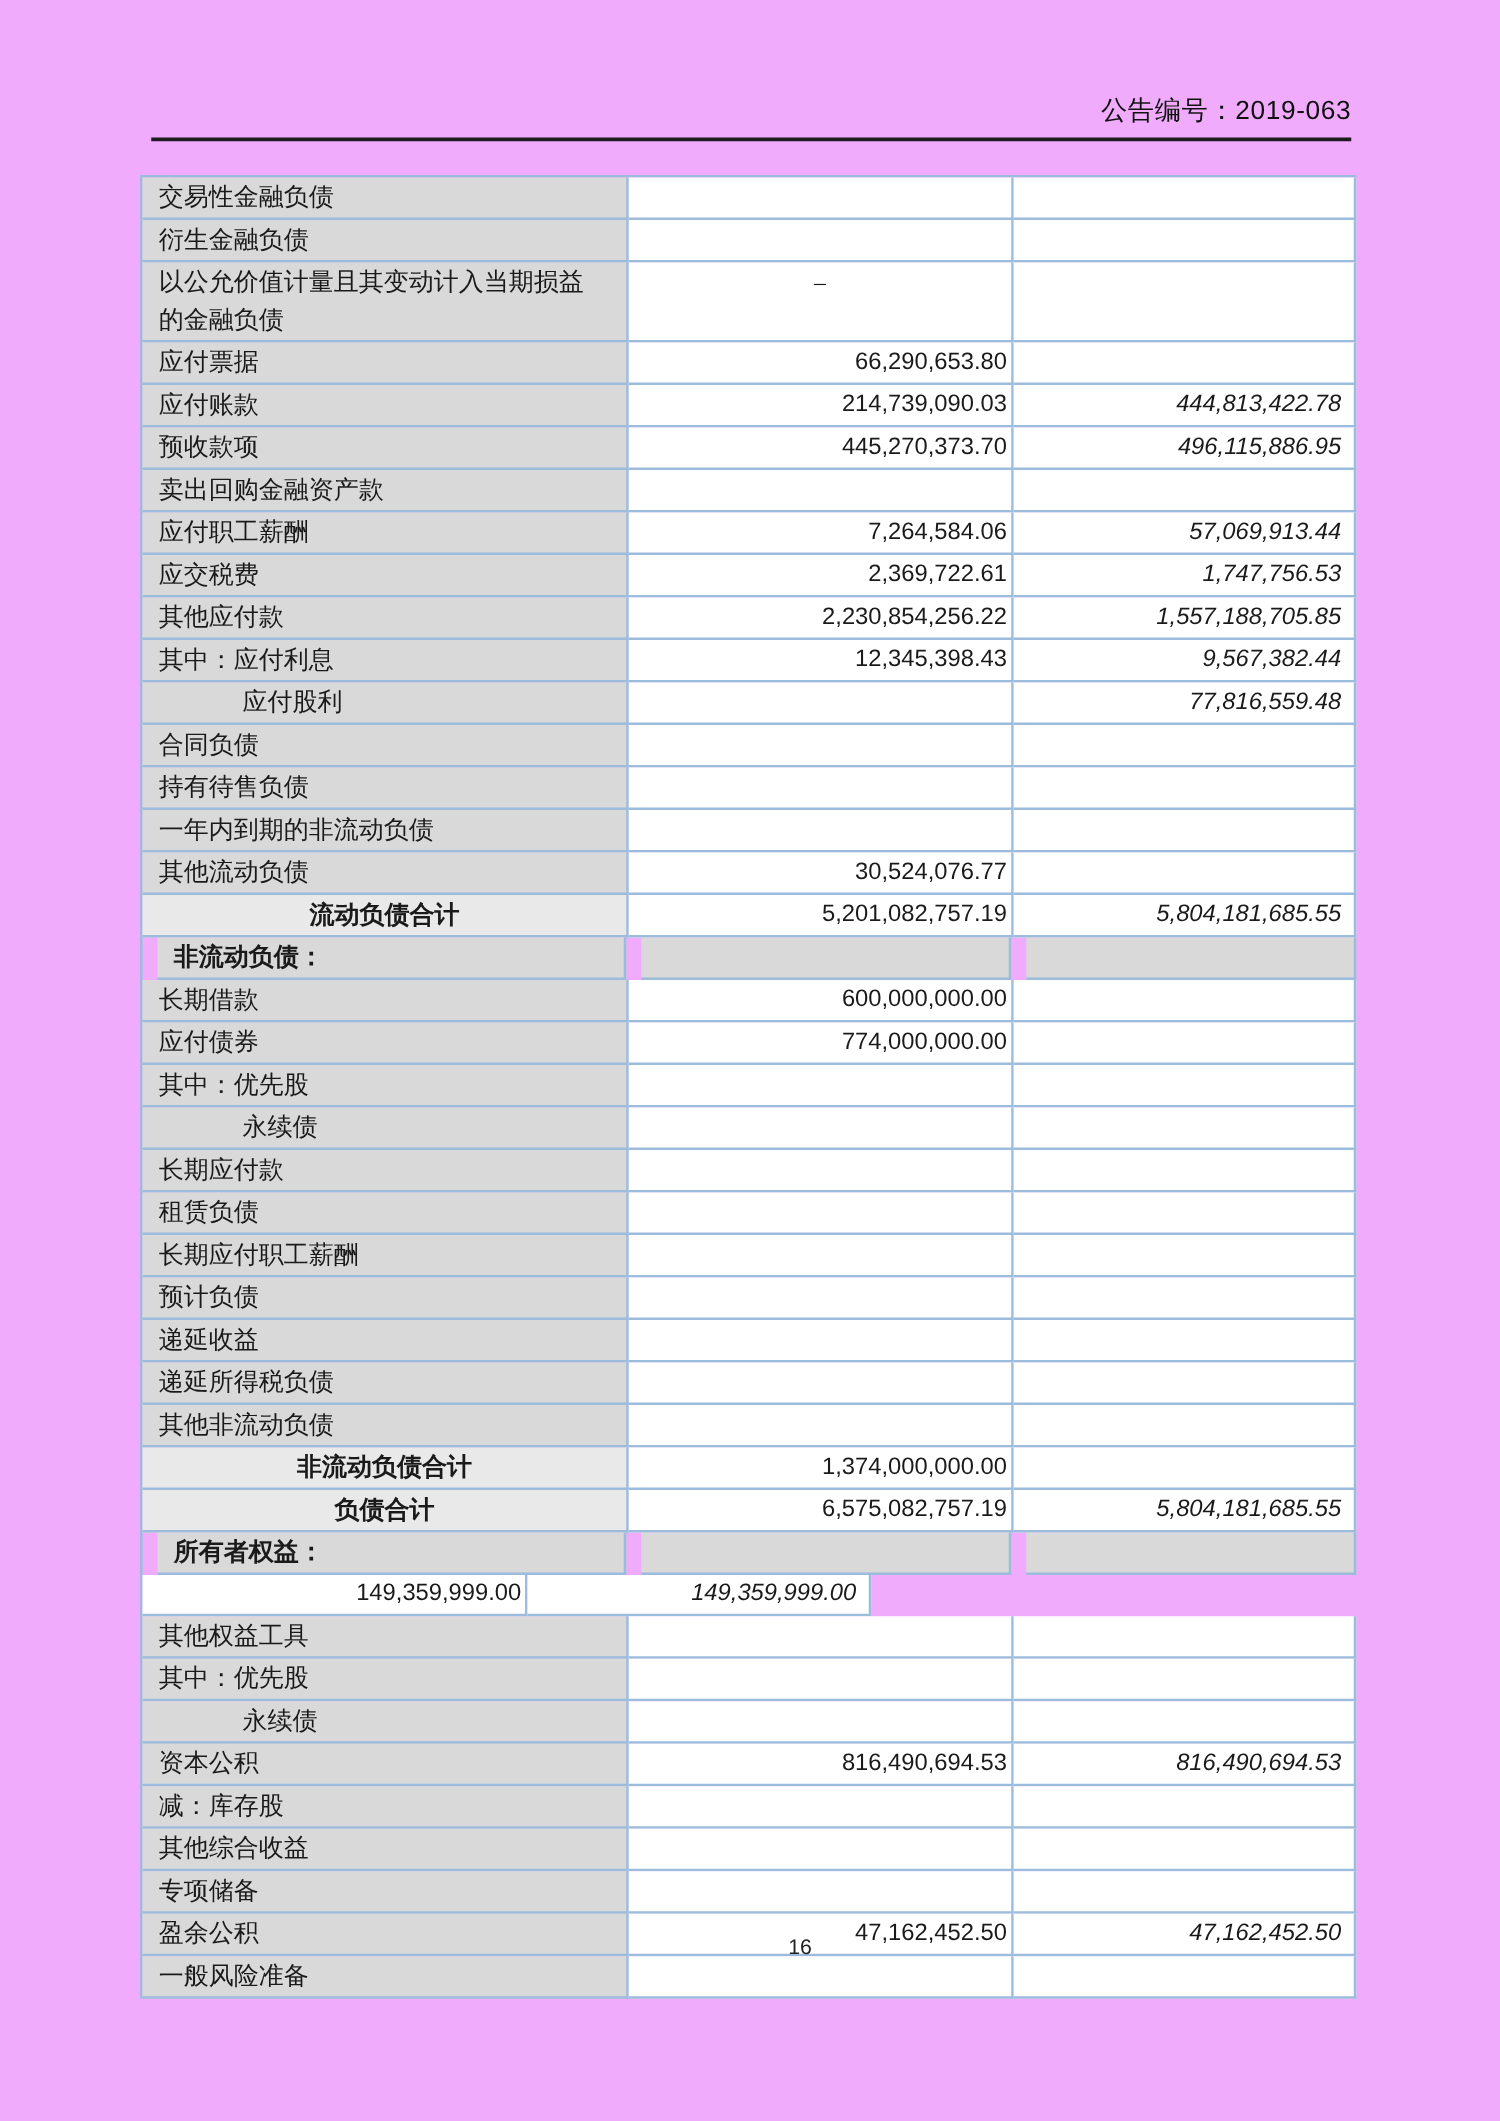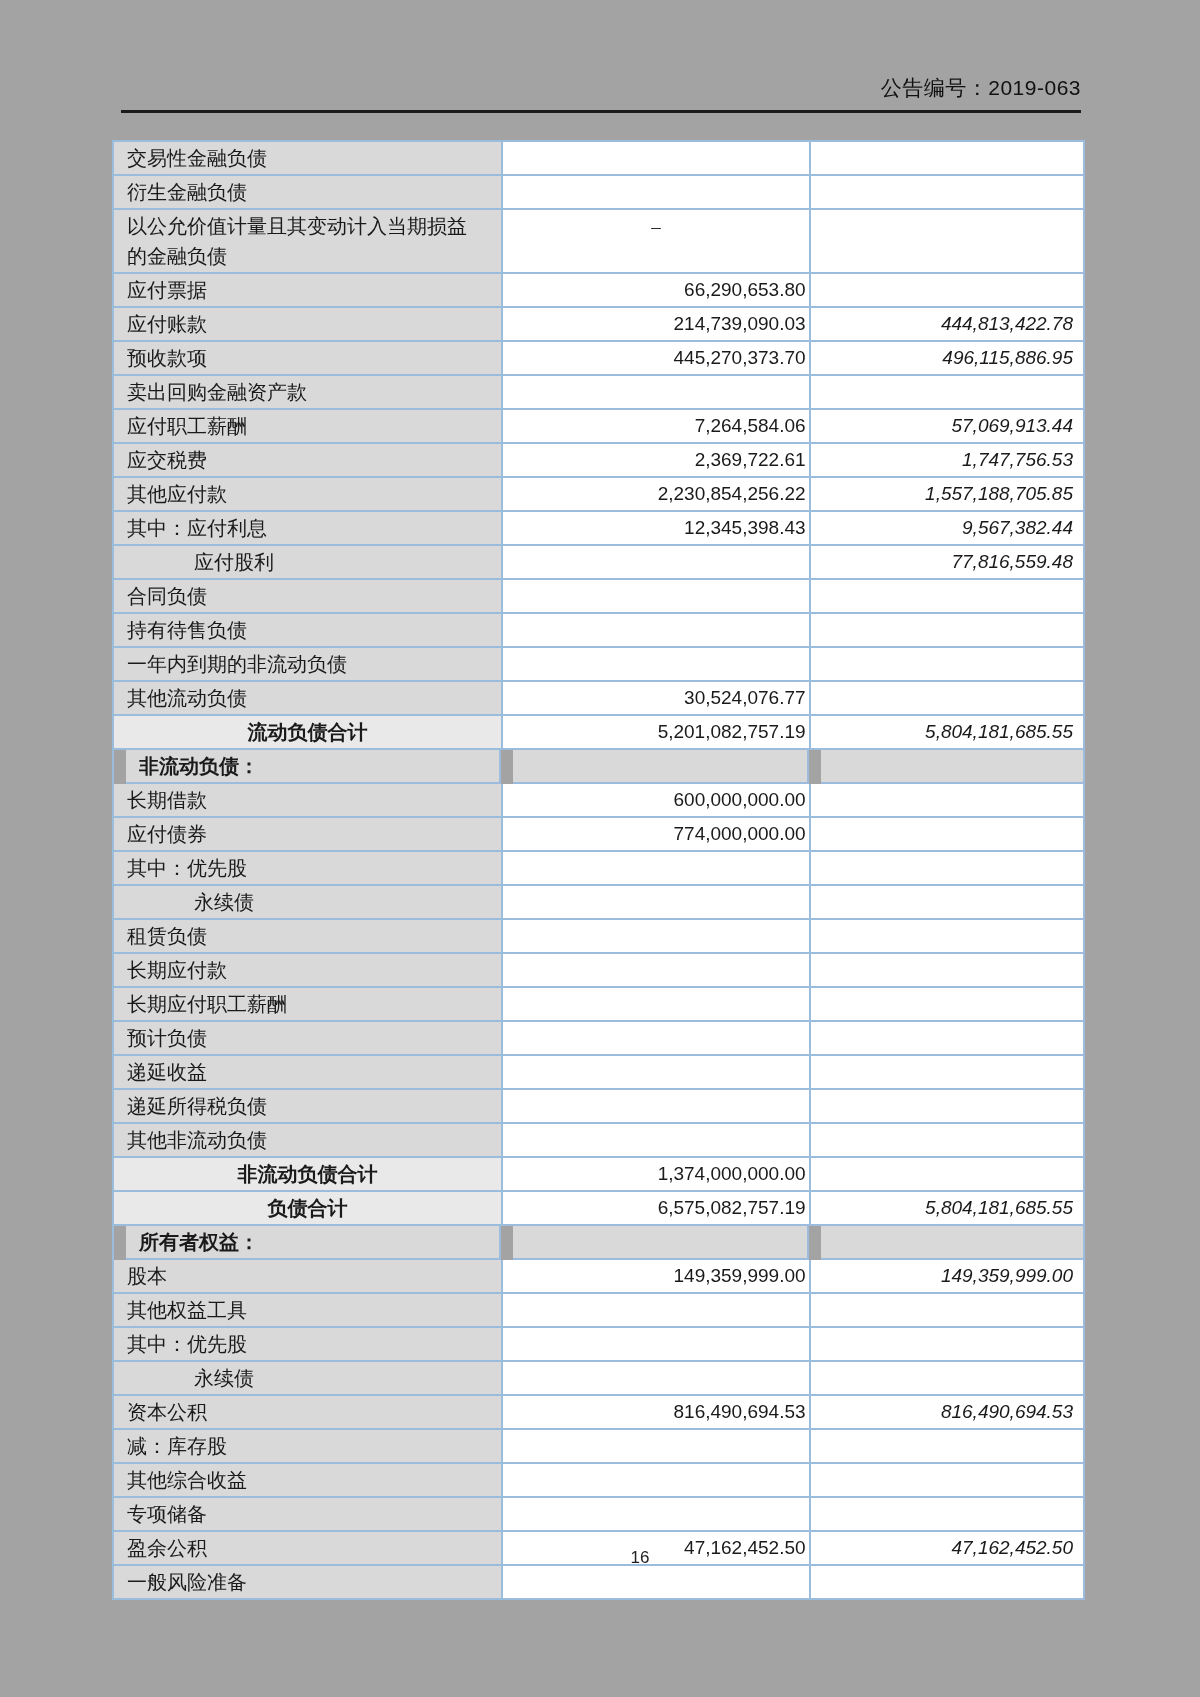--- a/index.html
+++ b/index.html
@@ -5,21 +5,21 @@
   :root{
     --grid:#9bbcdc;
     --gray:#d9d9d9;
     --total-gray:#e9e9e9;
     --ink:#1a1a1a;
   }
   html,body{margin:0;padding:0;background:#fff;}
   .page{
     position:relative;
     width:1200px;height:1697px;
-    background:#a3a3a3;
+    background:#f0abfc;
     font-family:"Liberation Serif", serif;
     color:var(--ink);
     overflow:hidden;
   }
   .doc-number{
     position:absolute;
     top:74px;left:0;width:1081px;
     text-align:right;
     font-size:21px;
     letter-spacing:0.5px;
@@ -209,26 +209,26 @@
         <div class="c label">其中：优先股</div>
         <div class="c v1"></div>
         <div class="c v2"></div>
       </div>
       <div class="row indent">
         <div class="c label">永续债</div>
         <div class="c v1"></div>
         <div class="c v2"></div>
       </div>
       <div class="row normal">
+        <div class="c label">长期应付款</div>
+        <div class="c v1"></div>
+        <div class="c v2"></div>
+      </div>
+      <div class="row normal">
         <div class="c label">租赁负债</div>
-        <div class="c v1"></div>
-        <div class="c v2"></div>
-      </div>
-      <div class="row normal">
-        <div class="c label">长期应付款</div>
         <div class="c v1"></div>
         <div class="c v2"></div>
       </div>
       <div class="row normal">
         <div class="c label">长期应付职工薪酬</div>
         <div class="c v1"></div>
         <div class="c v2"></div>
       </div>
       <div class="row normal">
         <div class="c label">预计负债</div>
@@ -259,21 +259,20 @@
         <div class="c label">负债合计</div>
         <div class="c v1">6,575,082,757.19</div>
         <div class="c v2">5,804,181,685.55</div>
       </div>
       <div class="row section">
         <div class="c label">所有者权益：</div>
         <div class="c v1"></div>
         <div class="c v2"></div>
       </div>
       <div class="row normal">
-        <div class="c label">股本</div>
         <div class="c v1">149,359,999.00</div>
         <div class="c v2">149,359,999.00</div>
       </div>
       <div class="row normal">
         <div class="c label">其他权益工具</div>
         <div class="c v1"></div>
         <div class="c v2"></div>
       </div>
       <div class="row normal">
         <div class="c label">其中：优先股</div>

